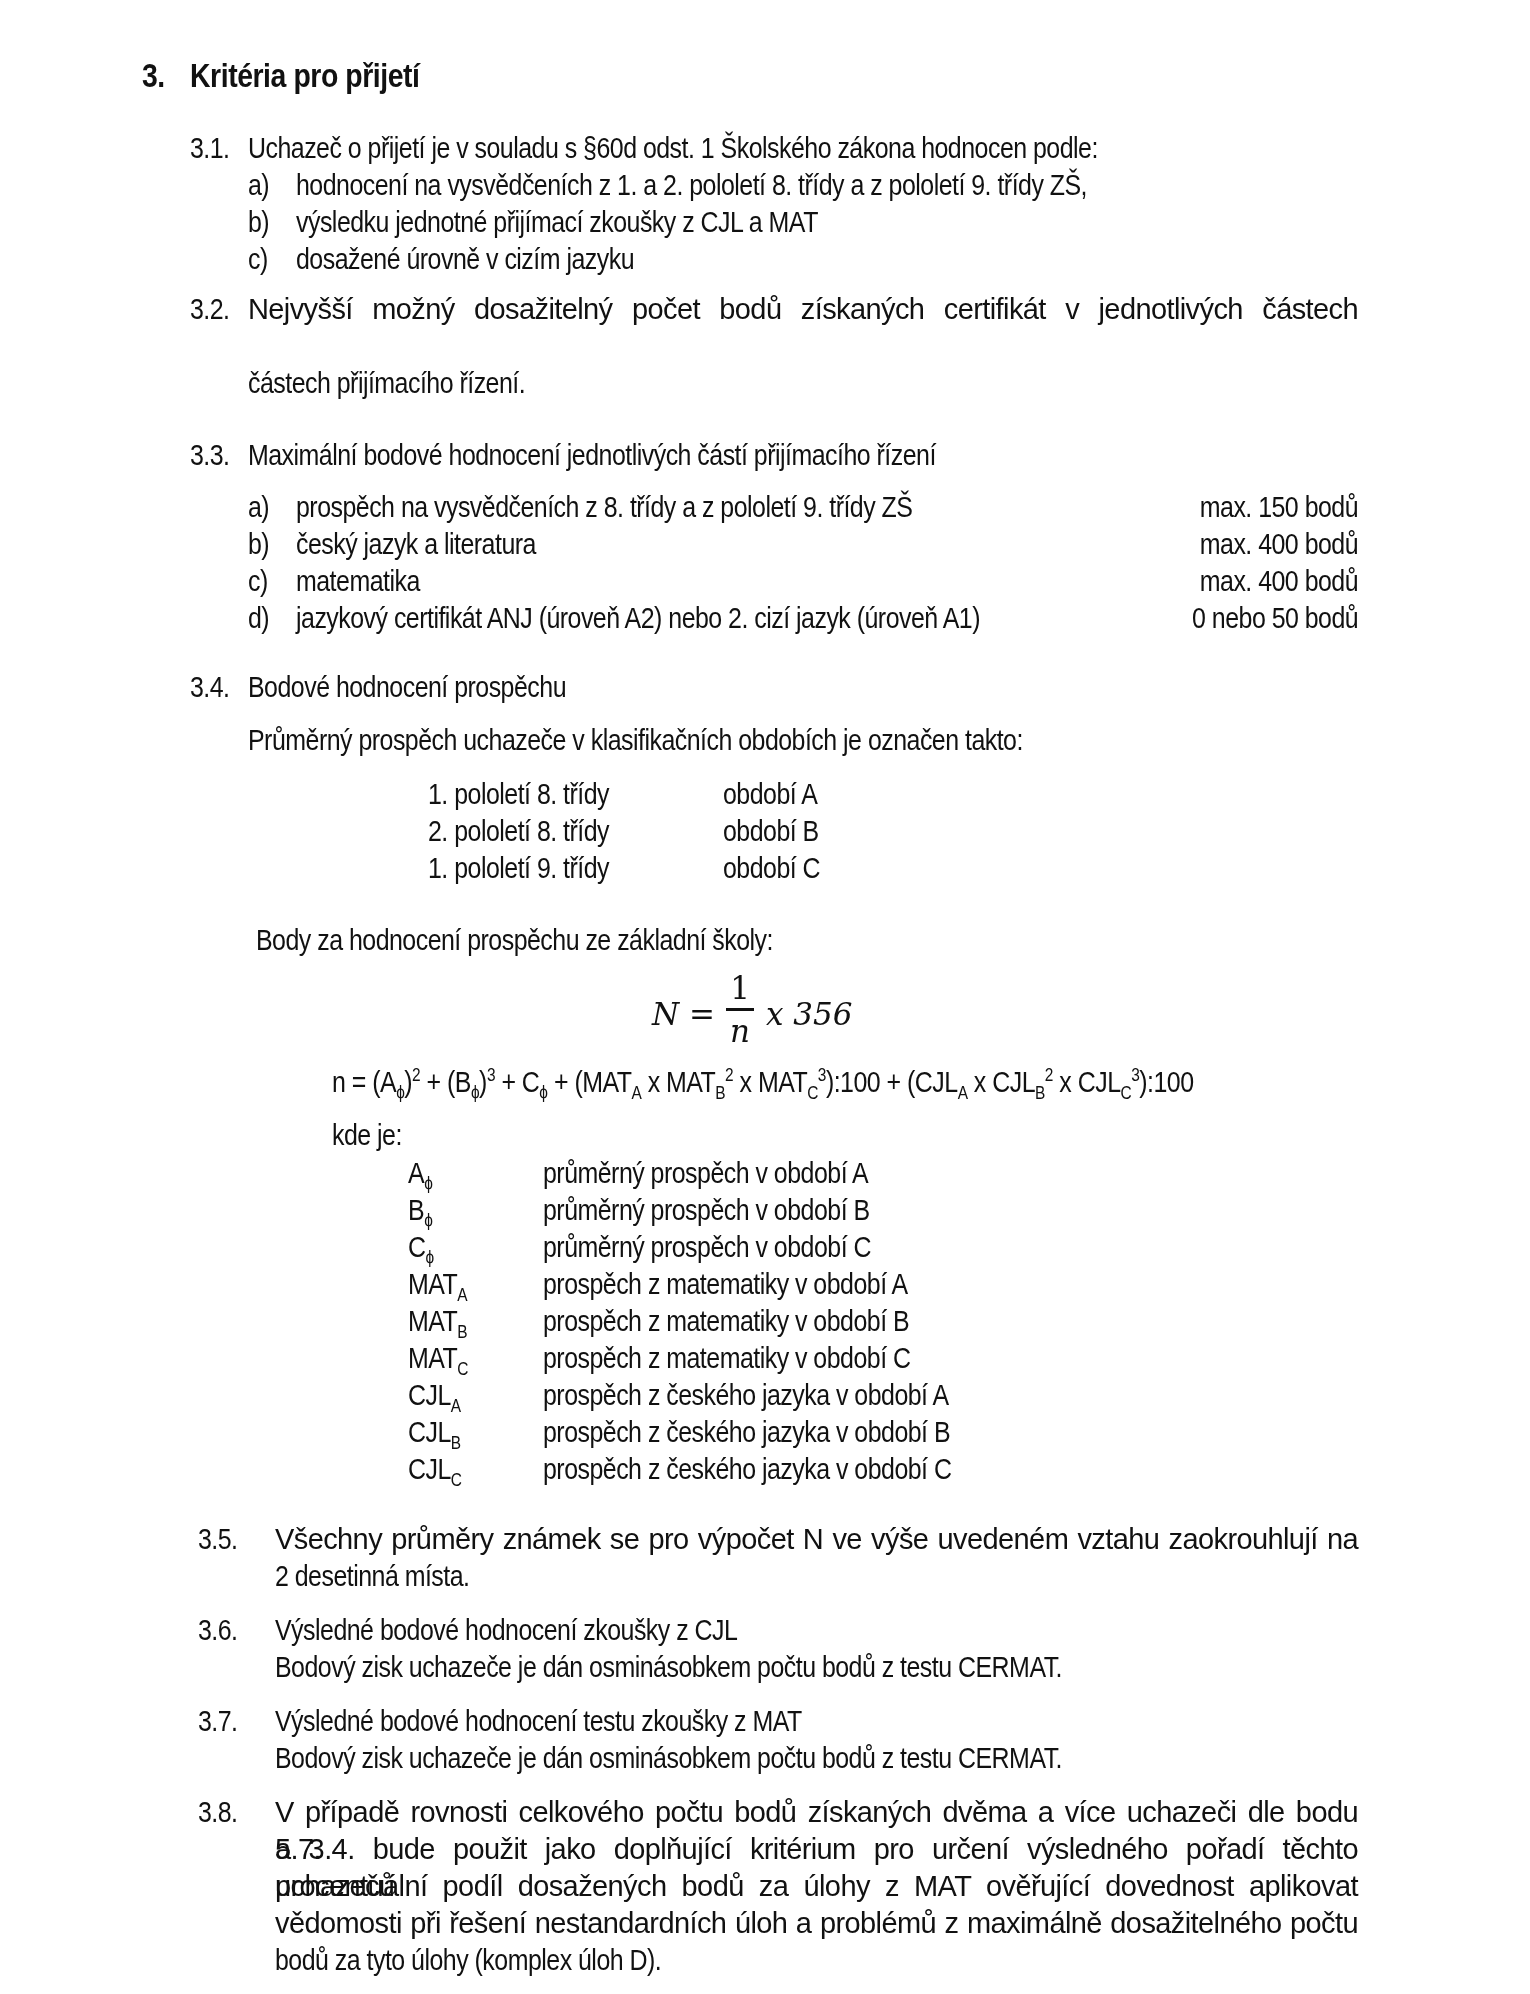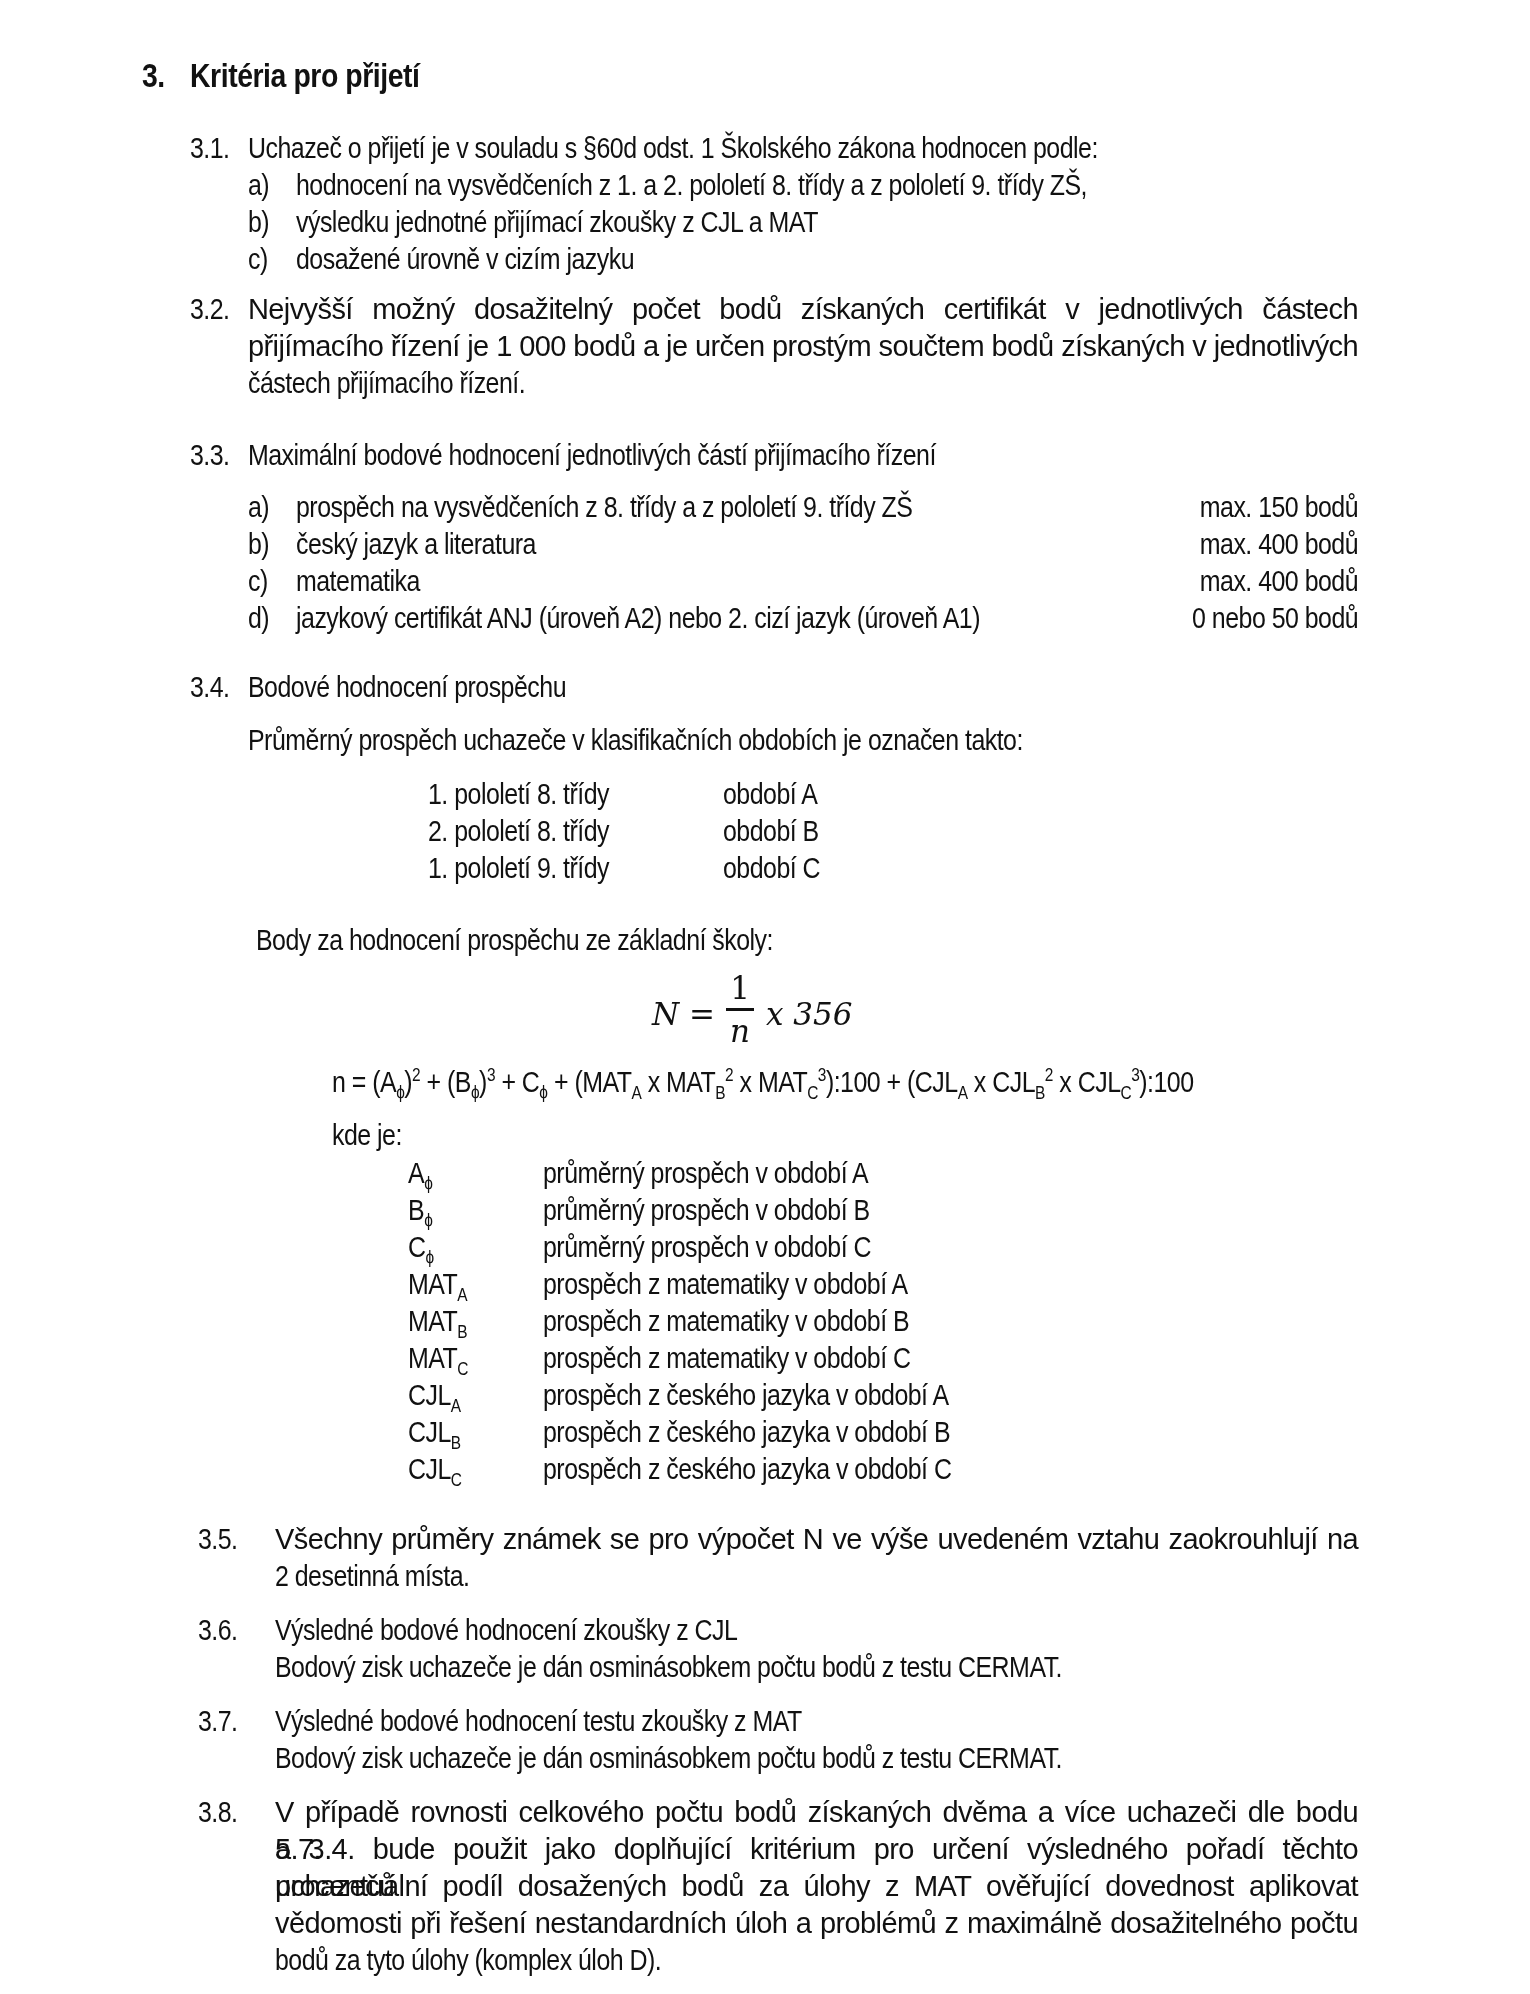--- a/index.html
+++ b/index.html
@@ -35,21 +35,20 @@
   <div class="ln" style="left:248px; top:130px;">Uchazeč o přijetí je v souladu s §60d odst. 1 Školského zákona hodnocen podle:</div>
   <div class="num" style="left:248px; top:167px;">a)</div>
   <div class="ln" style="left:296px; top:167px;">hodnocení na vysvědčeních z 1. a 2. pololetí 8. třídy a z pololetí 9. třídy ZŠ,</div>
   <div class="num" style="left:248px; top:204px;">b)</div>
   <div class="ln" style="left:296px; top:204px;">výsledku jednotné přijímací zkoušky z CJL a MAT</div>
   <div class="num" style="left:248px; top:241px;">c)</div>
   <div class="ln" style="left:296px; top:241px;">dosažené úrovně v cizím jazyku</div>
 
   <div class="num" style="left:190px; top:291px;">3.2.</div>
   <div class="just" style="left:248px; top:291px; width:1110px;">Nejvyšší možný dosažitelný počet bodů získaných certifikát v jednotlivých částech</div>
-  <div class="just" style="left:248px; top:328px; width:1110px;">přijímacího řízení je 1 000 bodů a je určen prostým součtem bodů získaných v jednotlivých</div>
   <div class="ln" style="left:248px; top:365px;">částech přijímacího řízení.</div>
 
   <div class="num" style="left:190px; top:437px;">3.3.</div>
   <div class="ln" style="left:248px; top:437px;">Maximální bodové hodnocení jednotlivých částí přijímacího řízení</div>
 
   <div class="num" style="left:248px; top:489px;">a)</div>
   <div class="ln" style="left:296px; top:489px;">prospěch na vysvědčeních z 8. třídy a z pololetí 9. třídy ZŠ</div>
   <div class="right" style="right:172px; top:489px;">max. 150 bodů</div>
 
   <div class="num" style="left:248px; top:526px;">b)</div>

